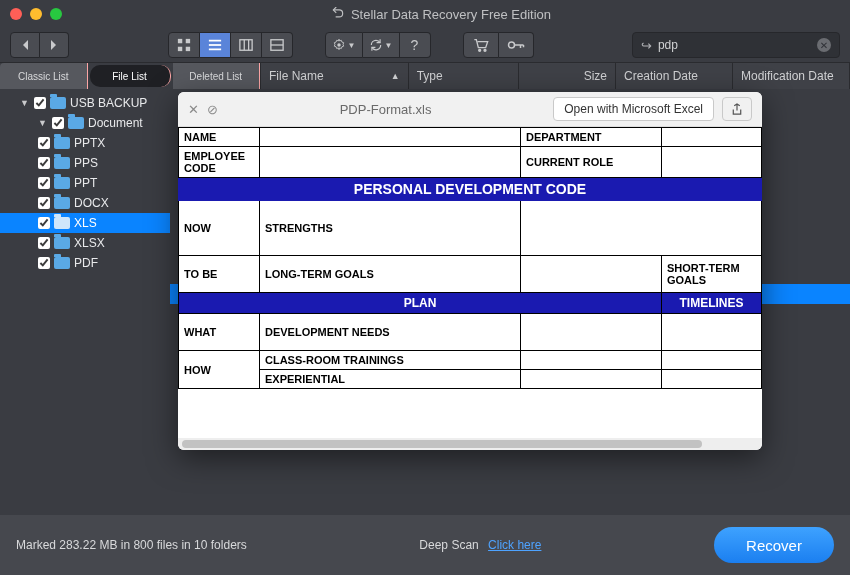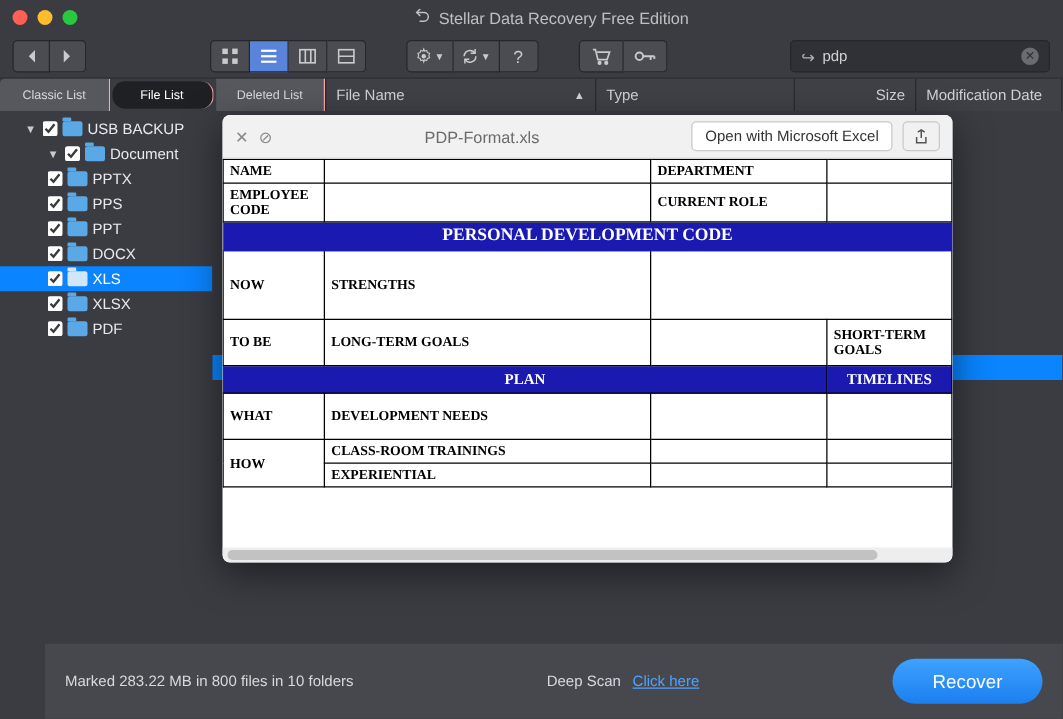--- a/index.html
+++ b/index.html
@@ -64,32 +64,32 @@
 .file-row .c-date2 { width:100px; }
 .blue-row { position:absolute; left:0; right:0; top:195px; height:20px; background:#0a84ff; }
 
 .preview { position:absolute; left:178px; top:92px; width:584px; height:358px; background:#fff; border-radius:6px; box-shadow:0 8px 30px rgba(0,0,0,0.5); display:flex; flex-direction:column; overflow:hidden; }
 .preview-header { height:34px; background:#f1f1f1; display:flex; align-items:center; padding:0 10px; gap:8px; border-bottom:1px solid #ddd; }
 .ph-icons { display:flex; gap:8px; color:#8a8a8a; font-size:13px; }
 .ph-title { flex:1; text-align:center; color:#6a6a6a; font-size:13px; }
 .ph-open { background:#fff; border:1px solid #c9c9c9; border-radius:4px; height:22px; padding:0 10px; font-size:12px; color:#333; display:flex; align-items:center; }
 .ph-share { width:28px; height:22px; border:1px solid #c9c9c9; border-radius:4px; display:flex; align-items:center; justify-content:center; color:#555; font-size:12px; }
 
-.sheet { flex:1; overflow:auto;font-family:Liberation Serif, serif; }
+.sheet { flex:1; overflow:auto; }
 .sheet table { border-collapse:collapse; width:100%; font-size:11px; color:#000; }
 .sheet td { border:1px solid #000; padding:3px 5px; vertical-align:middle; font-weight:bold; }
 .sheet td.empty { font-weight:normal; }
 .banner td { background:#1a1ab0; color:#fff; text-align:center; font-weight:bold; font-size:14px; border-color:#1a1ab0; }
 .plan-head td { background:#1a1ab0; color:#fff; text-align:center; font-weight:bold; font-size:12px; border-color:#000; }
 .sheet .tall td { height:48px; }
 .sheet .med  td { height:30px; }
 .scroll-track { height:12px; background:#eee; display:flex; align-items:center; }
 .scroll-thumb { height:8px; width:520px; background:#c2c2c2; border-radius:4px; margin-left:4px; }
 
-.statusbar { position:absolute; left:0; right:0; bottom:0; height:60px; background:#46484e; display:flex; align-items:center; padding:0 16px; color:#d8d9db; font-size:12px;margin-left:36px; }
+.statusbar { position:absolute; left:0; right:0; bottom:0; height:60px; background:#46484e; display:flex; align-items:center; padding:0 16px; color:#d8d9db; font-size:12px; }
 .statusbar .mid { flex:1; text-align:center; }
 .statusbar a { color:#4ea3ff; text-decoration:underline; margin-left:6px; }
 .recover { width:120px; height:36px; background:linear-gradient(#3ea2ff,#1b7ff0); border-radius:18px; display:flex; align-items:center; justify-content:center; color:#fff; font-size:15px; }
 svg { display:block; }
 </style>
 </head>
 <body>
 
 <div class="titlebar">
   <div class="traffic">
@@ -201,20 +201,21 @@
     <div class="list-tab active">File List</div>
     <div class="list-tab">Deleted List</div>
   </div>
   <div class="col-headers">
     <div class="col name">
         <span>File Name</span>
         <span style="font-size:9px">▲</span>
       </div>
     <div class="col type">Type</div>
     <div class="col size">Size</div>
+    <div class="col date">Creation Date</div>
     <div class="col date">Modification Date</div>
   </div>
 </div>
 
 <div class="body-row">
   <div class="tree">
     <div class="tree-row ind1">
         <span class="arrow">▼</span>
         <input type="checkbox" checked="" style="">
         <span class="folder-icon"></span>

